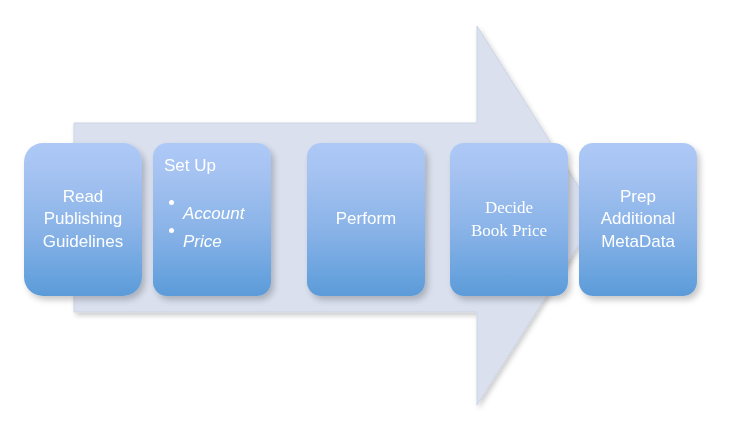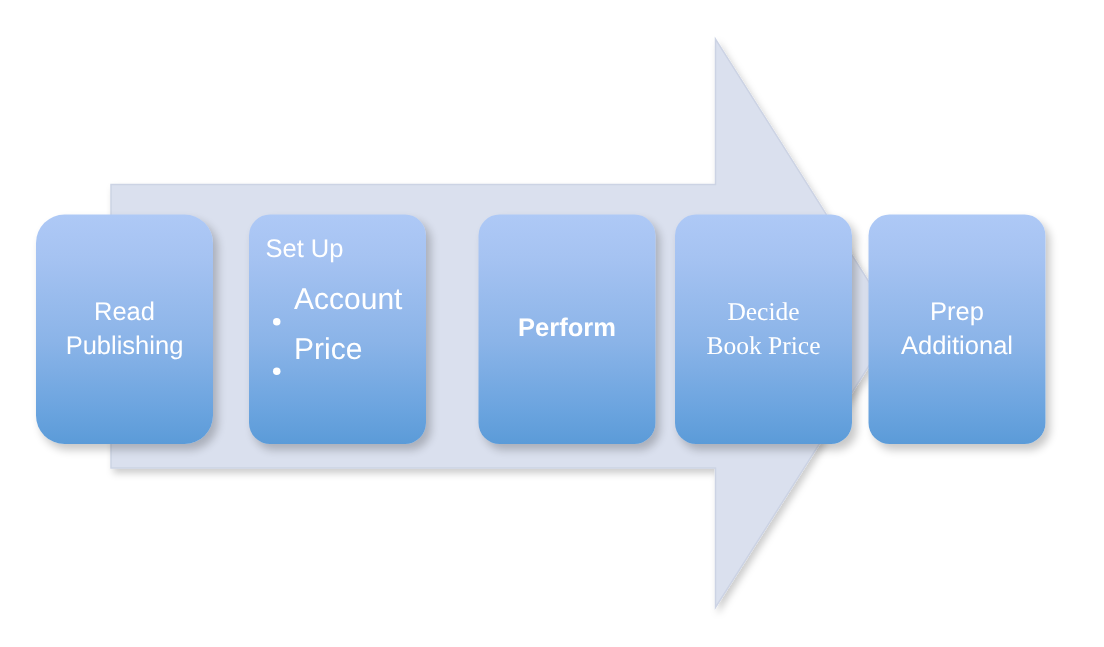--- a/index.html
+++ b/index.html
@@ -40,22 +40,22 @@
     flex-direction: column;
     justify-content: center;
     align-items: center;
     color: #ffffff;
     font-size: 17px;
     line-height: 1.32;
     text-align: center;
     overflow: hidden;
   }
   .step-box.b1 { left: 24px; border-radius: 19px; }
-  .step-box.b2 { left: 166px; }
-  .step-box.b3 { left: 319px; font-weight: bold; }
+  .step-box.b2 { left: 153px; gap: 16px; }
+  .step-box.b3 { left: 307px; }
   .step-box.b4 { left: 450px; font-family: Liberation Serif, serif; }
   .step-box.b5 { left: 579px; }
 
   .step-box .line {
     display: block;
     white-space: nowrap;
   }
   
   .step-box.list-box {
     justify-content: flex-start;
@@ -68,24 +68,25 @@
     line-height: 1.3;
     margin-bottom: 7px;
   }
   .bullet-list {
     margin: 0;
     padding: 0;
     list-style: none;
   }
   .bullet-list li {
     display: flex;
-    align-items: flex-end;
-    font-size: 20px;
+    align-items: flex-start;
+    font-size: 17px;
     line-height: 1.65;
     white-space: nowrap;
+    font-style: italic;
   }
   .bullet-dot {
     display: inline-block;
     width: 5px;
     height: 5px;
     border-radius: 50%;
     background: #ffffff;
     margin: 0 9px 0 5px;
     flex: none;
   }
@@ -100,20 +101,21 @@
       <filter id="arrowShadow" x="-20%" y="-20%" width="150%" height="150%">
         <feDropShadow dx="2" dy="3" stdDeviation="2.4" flood-color="#000000" flood-opacity="0.20"></feDropShadow>
       </filter>
     </defs>
     <polygon points="74,123 477,123 477,26 597,216 477,405 477,312 74,312" fill="#dae0ee" stroke="#ccd3e4" stroke-width="1" filter="url(#arrowShadow)"></polygon>
   </svg>
 
   <div class="step-box b1">
     <span class="line">Read</span>
     <span class="line">Publishing</span>
+    <span class="line">Guidelines</span>
   </div>
 
   <div class="step-box b2 list-box">
     <span class="list-title">Set Up</span>
     <ul class="bullet-list">
       <li>
         <span class="bullet-dot"></span>
         <span>Account</span>
       </li>
       <li>
@@ -128,15 +130,16 @@
   </div>
 
   <div class="step-box b4">
     <span class="line">Decide</span>
     <span class="line">Book Price</span>
   </div>
 
   <div class="step-box b5">
     <span class="line">Prep</span>
     <span class="line">Additional</span>
+    <span class="line">MetaData</span>
   </div>
 
 </div>
 
 </body></html>

